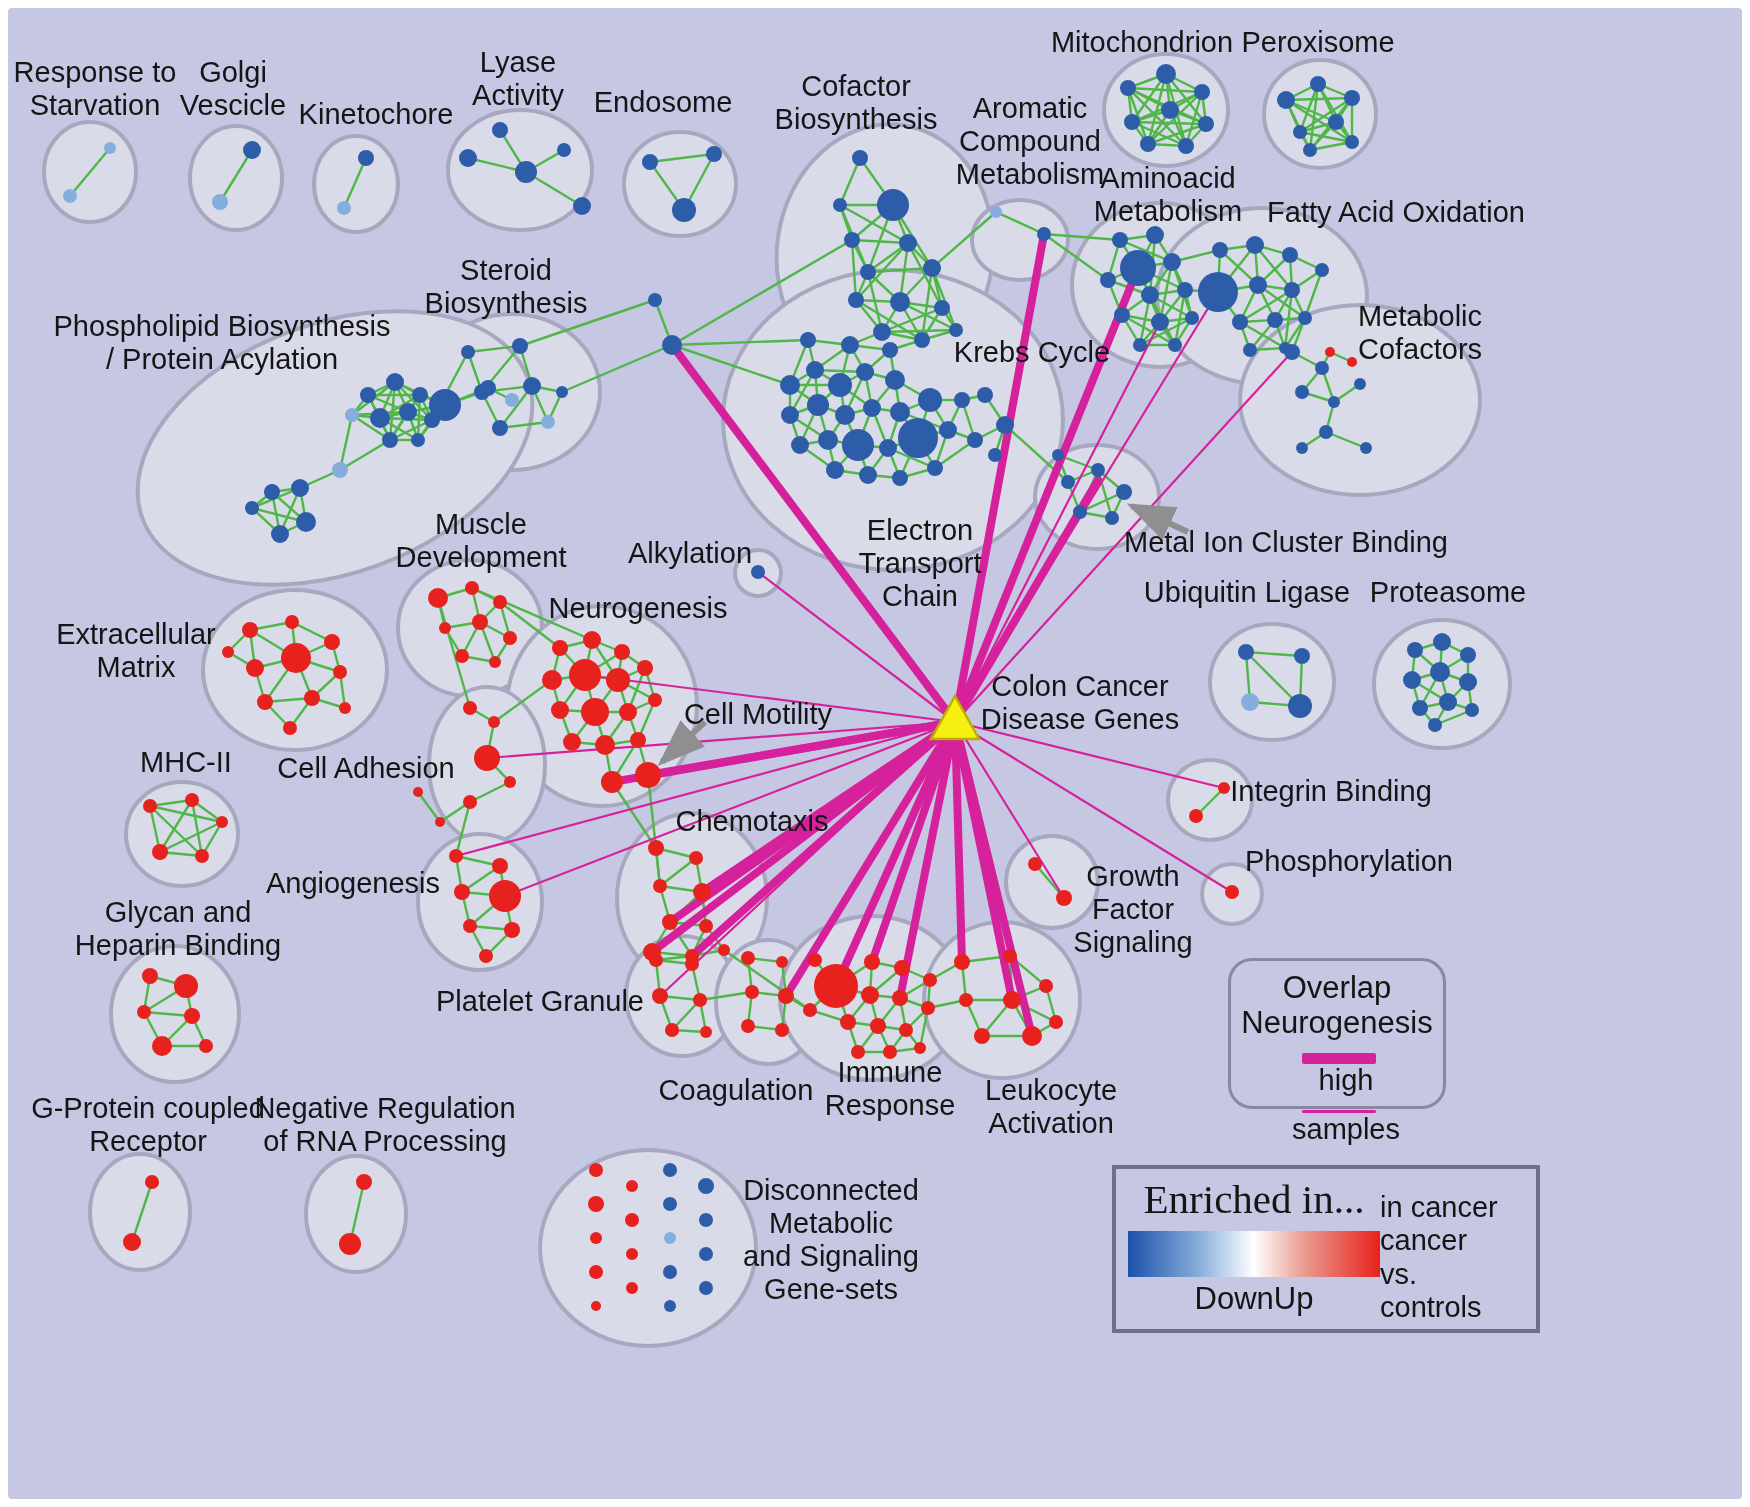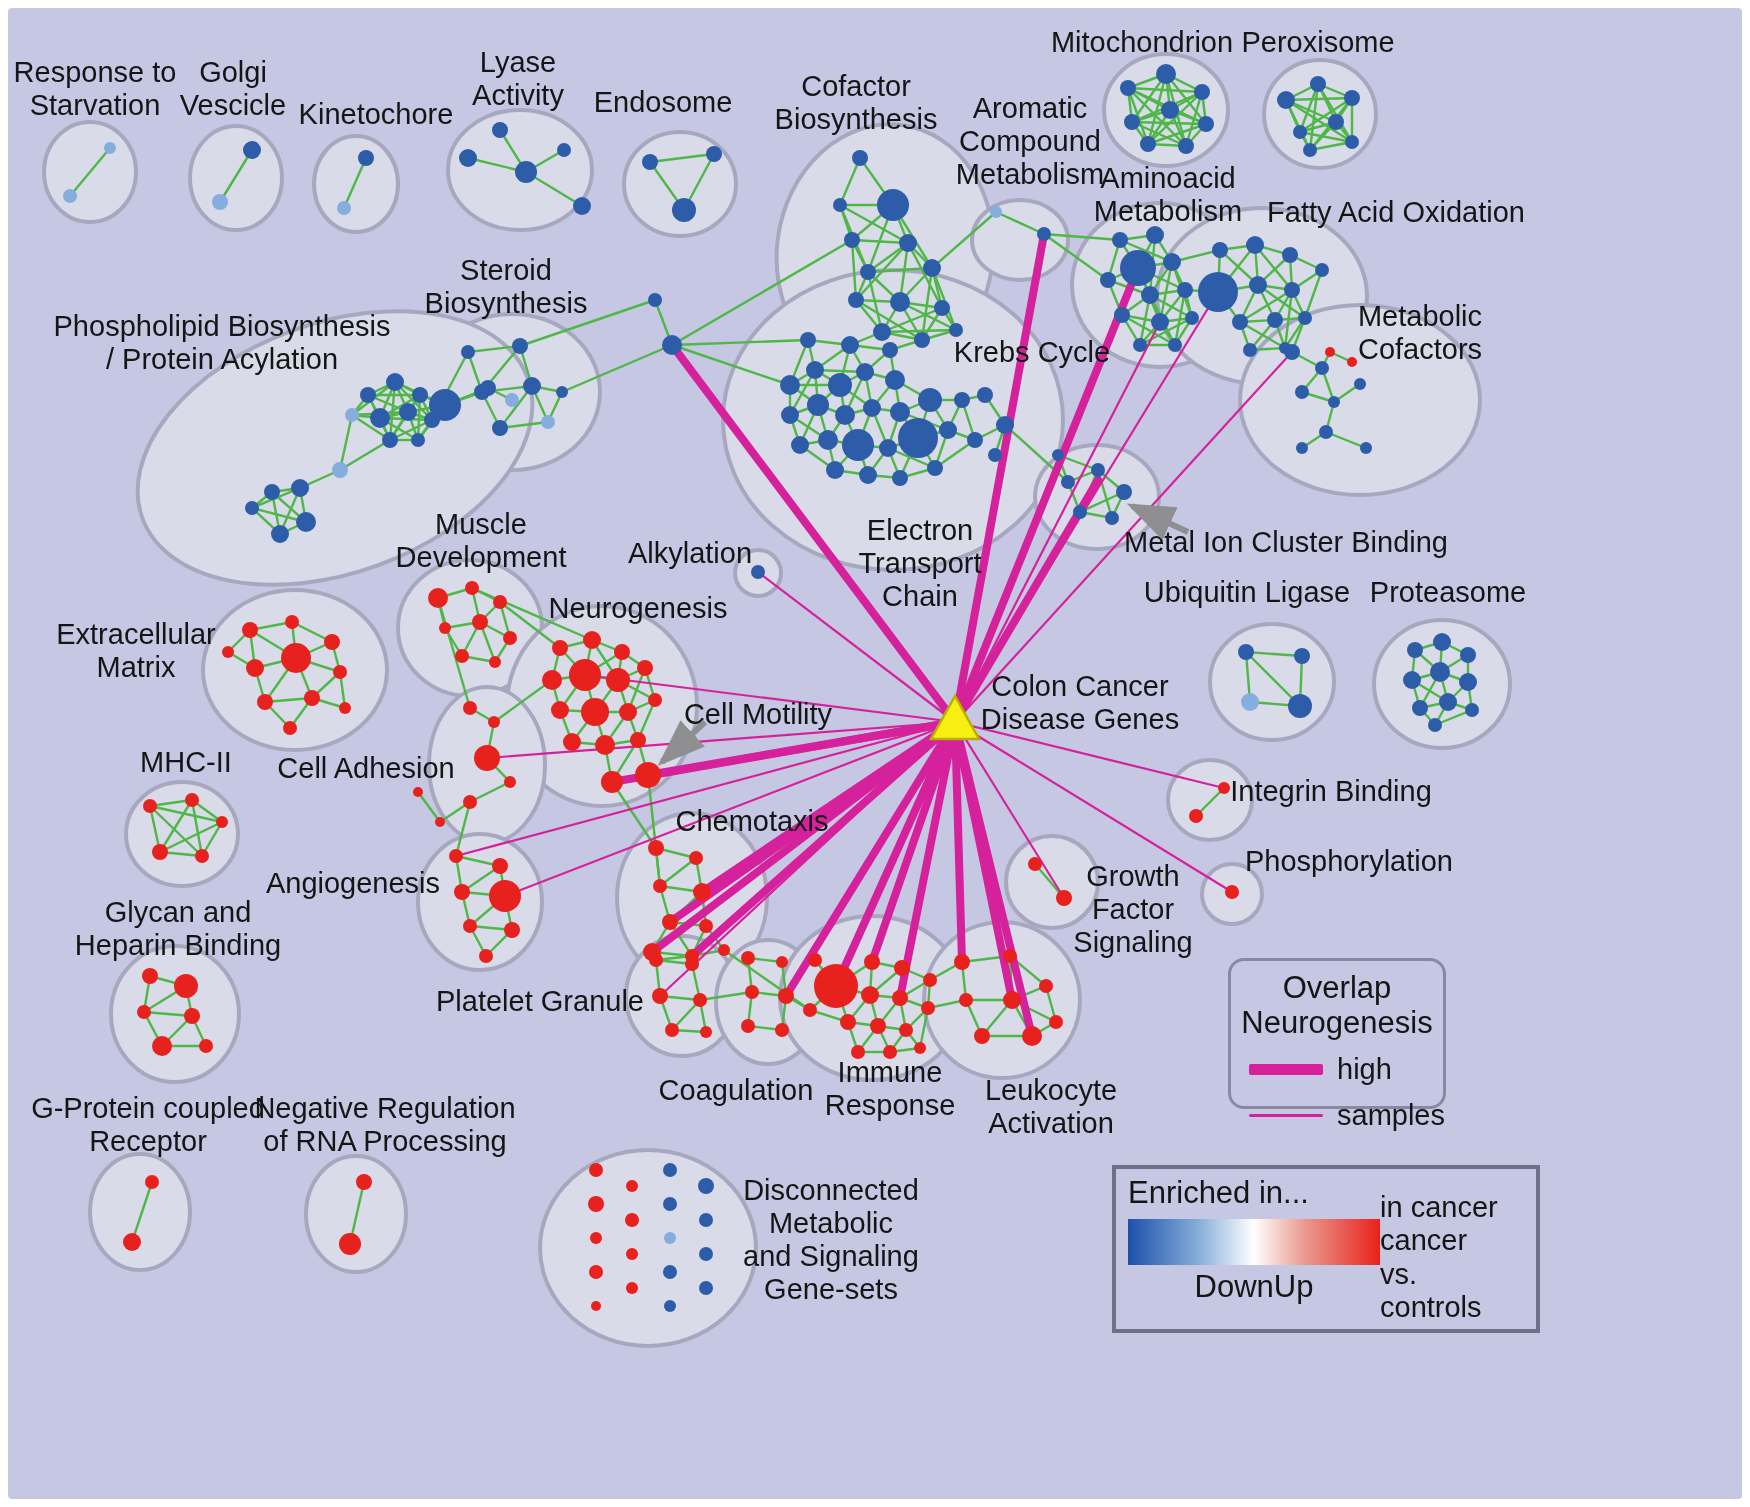--- a/index.html
+++ b/index.html
@@ -1,27 +1,27 @@
 <!DOCTYPE html>
 <html><head>
 <meta charset="utf-8">
 <style>
   html,body{margin:0;padding:0;background:#ffffff;font-family:"Liberation Sans",sans-serif;}
   #stage{position:relative;width:1750px;height:1507px;background:#ffffff;overflow:hidden;}
   #net{position:absolute;left:0;top:0;}
   .legend{position:absolute;box-sizing:border-box;color:#151515;}
-  .legend-overlap{left:1228px;top:958px;width:218px;height:151px;border:3px solid #8888a2;border-radius:16px;text-align:center;padding-top:10px;}
+  .legend-overlap{left:1228px;top:958px;width:218px;height:151px;border:3px solid #8888a2;border-radius:24px;text-align:center;padding-top:10px;}
   .legend-overlap .legend-title{font-size:31px;line-height:1.12;}
-  .sig-row{display:flex;align-items:center;margin:13px 0 0 18px;text-align:left;font-size:29px;}
+  .sig-row{display:flex;align-items:center;margin:13px 0 0 18px;text-align:left;font-size:29px;flex-direction:column;}
   .sig-line{width:74px;margin-right:14px;flex:none;border-radius:2px;}
   .sig-line.high{height:11px;}
   .sig-line.moderate{height:3px;}
   .legend-enriched{left:1112px;top:1165px;width:428px;height:168px;border:4px solid #6f7088;padding:6px 12px;display:flex;}
   .enr-left{width:252px;flex:none;}
-  .enr-title{font-size:31px;text-align:left;}
+  .enr-title{font-size:41px;text-align:center;font-family:Liberation Serif, serif;}
   .gradient-bar{height:46px;margin-top:8px;}
   .enr-ends{display:flex;justify-content:center;font-size:31px;margin-top:4px;}
   .enr-right{flex:1;font-size:29px;text-align:left;line-height:1.15;padding-top:16px;}
 </style>
 </head>
 <body>
 
 <div id="stage">
   <svg id="net" width="1750" height="1507" viewBox="0 0 1750 1507">
       <rect x="0" y="0" width="1750" height="1507" fill="#ffffff"></rect>

